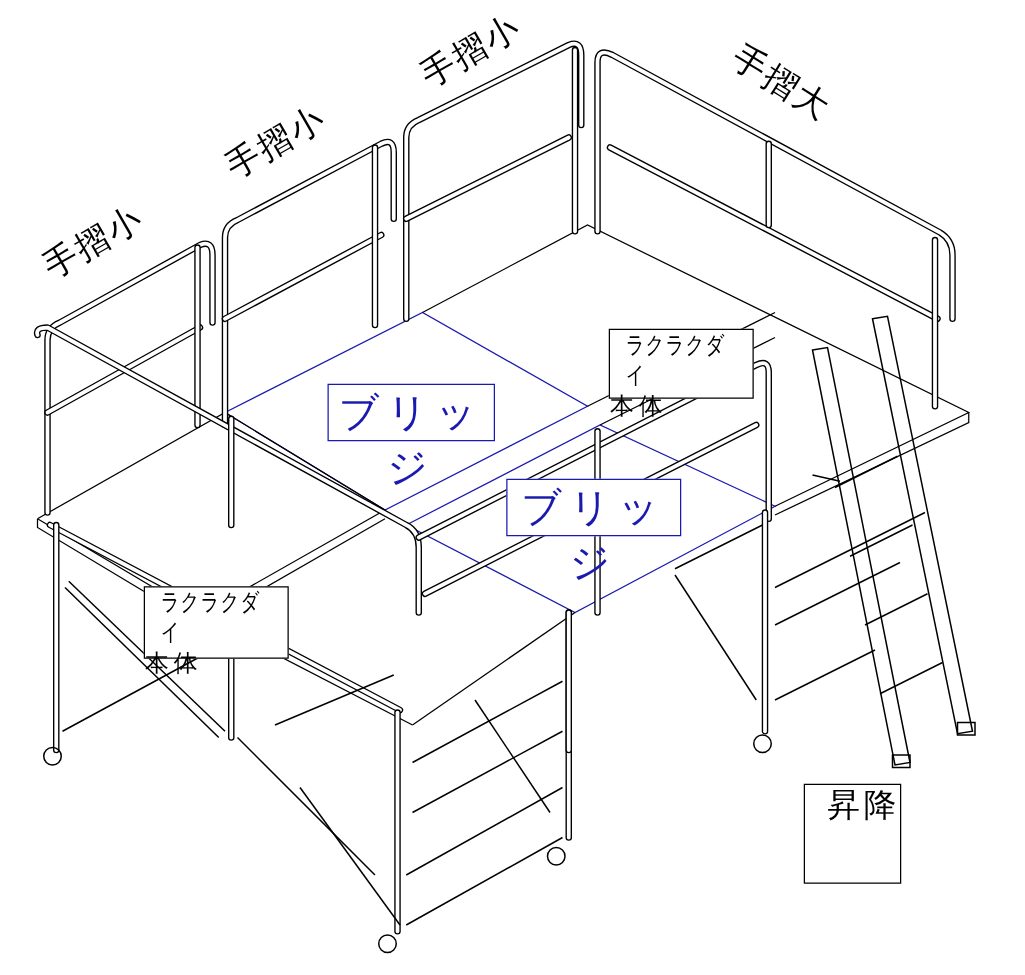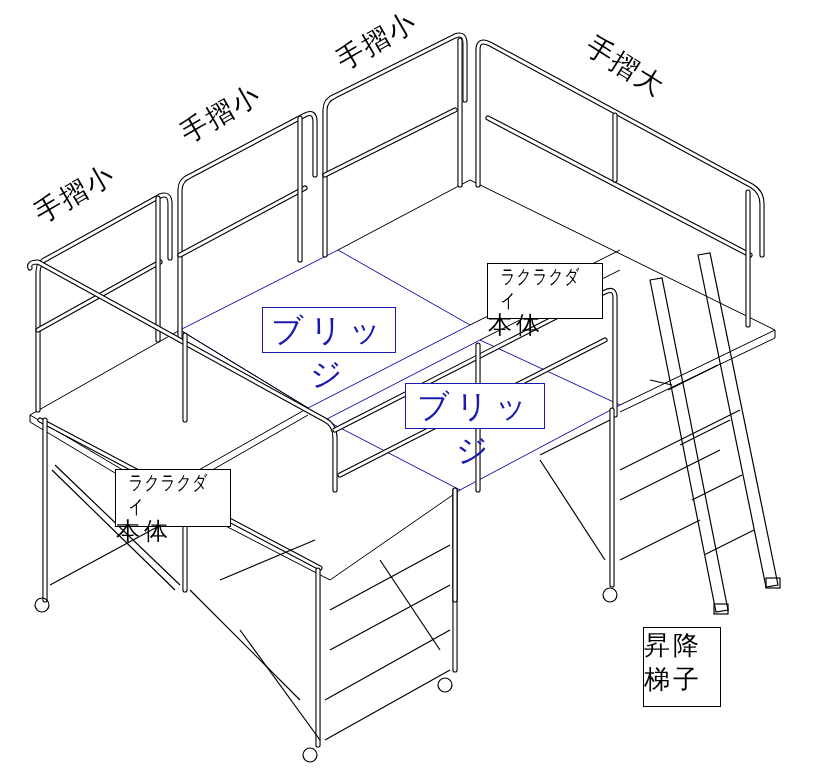--- a/index.html
+++ b/index.html
@@ -8,25 +8,25 @@
   #stage { position: absolute; left: 0; top: 0; width: 820px; height: 780px; }
   .ln { stroke: #000; fill: none; stroke-width: 1.2; }
   .ln2 { stroke: #000; fill: none; stroke-width: 1; }
   .rail { stroke: #000; fill: none; stroke-width: 5.2; stroke-linecap: round; stroke-linejoin: round; }
   .railin { stroke: #fff; fill: none; stroke-width: 3; stroke-linecap: round; stroke-linejoin: round; }
   .blue { stroke: #1a1ab0; fill: none; stroke-width: 1; }
   .lbl { position: absolute; font-family: "DejaVu Sans", sans-serif; color: #000; white-space: nowrap; }
   .rot-label { font-size: 27px; transform-origin: left bottom; letter-spacing: 2px; }
   .box { position: absolute; background: #fff; border: 1.5px solid #000; text-align: left; }
   .box .l1 { font-size: 19px; line-height: 24px; letter-spacing: 1px; transform: scaleX(0.78); display: block; }
-  .box .l2 { font-size: 24px; line-height: 26px; display: block; letter-spacing: 4px; }
+  .box .l2 { font-size: 19px; line-height: 26px; display: block; letter-spacing: 4px; }
   .bridge-box { position: absolute; background: #fff; border: 1.5px solid #1a1ab0; color: #1a1ab0;
                 font-size: 32px; text-align: center; letter-spacing: 6px; }
   .ladder-box { position: absolute; background: #fff; border: 1.5px solid #000; font-size: 26px;
-                line-height: 34px; text-align: left; letter-spacing: 3px; }
+                line-height: 34px; text-align: right; letter-spacing: 3px; }
 </style>
 </head>
 <body>
 
 <div id="stage">
 <svg width="820" height="780" viewBox="0 0 820 780">
   <defs>
     <pattern id="brick" width="36" height="20" patternUnits="userSpaceOnUse">
       <rect width="36" height="20" fill="#fff"></rect>
       <path d="M0 0.5 H36 M0 10.5 H36 M12 0 V10 M30 10 V20" stroke="#1a1ab0" stroke-width="1" fill="none"></path>
@@ -174,15 +174,14 @@
   <span class="l2">本体</span>
 </div>
 <div class="box" style="left:115px; top:469px; width:114px; height:56px;">
   <span class="l1">ラクラクダイ</span>
   <span class="l2">本体</span>
 </div>
 
 
 <div class="ladder-box" style="left:643px; top:627px; width:76px; height:78px;">
   <span style="display:block;">昇降</span>
-  <span style="display:block;">梯子</span>
 </div>
 </div>
 
 </body></html>

